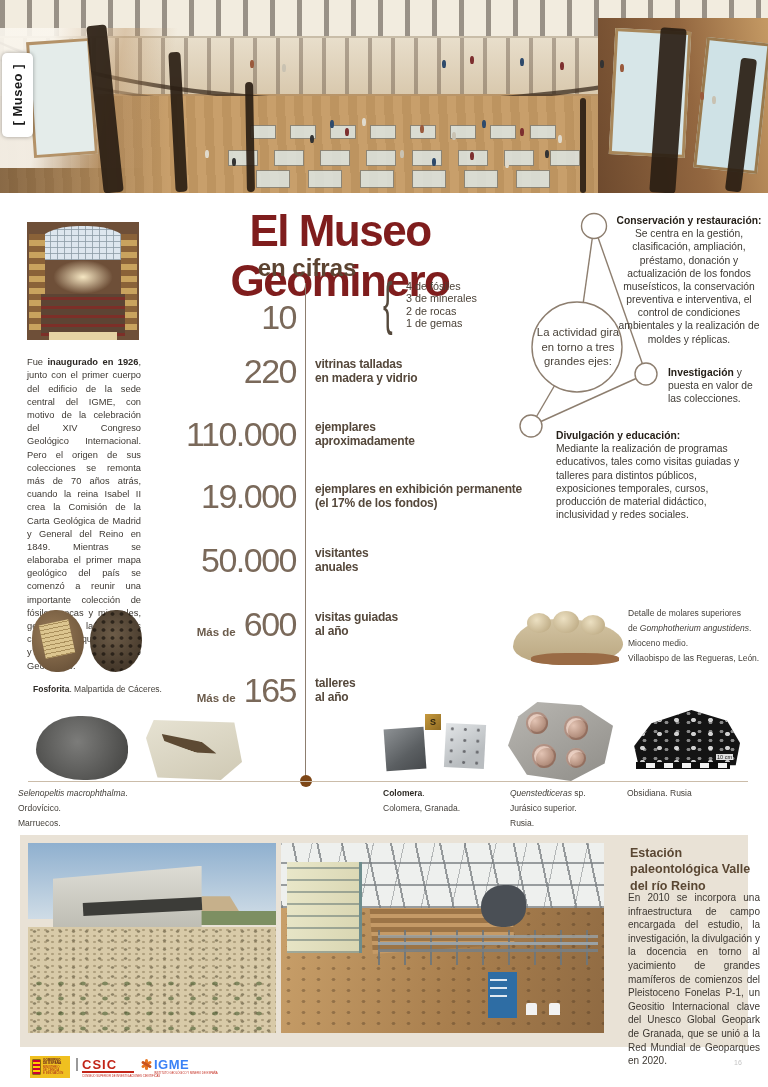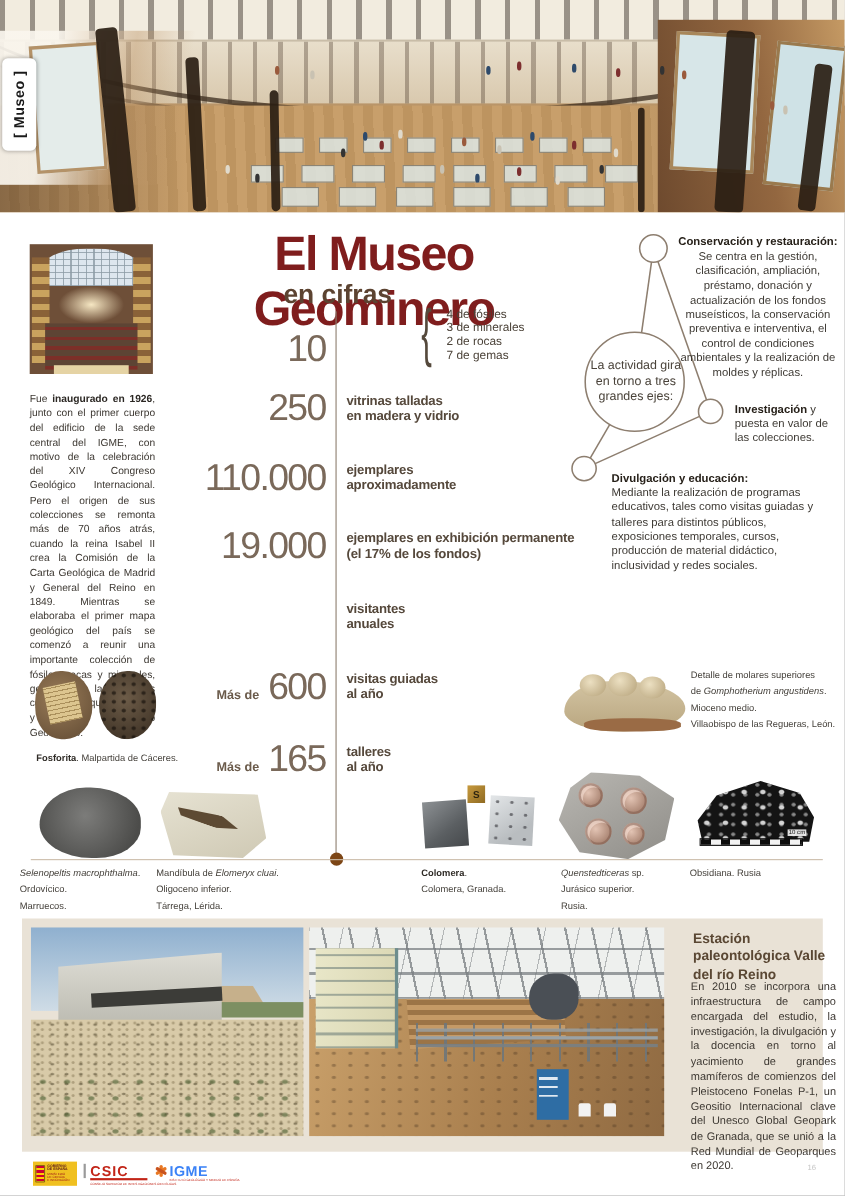--- a/index.html
+++ b/index.html
@@ -270,44 +270,48 @@
 
   <div class="abs stat-numwrap w0">
       <span class="stat-mas"></span>
       <span class="stat-num">10</span>
     </div>
   <div class="abs brace">{</div>
   <div class="abs brace-items">
     <div>4 de fósiles</div>
     <div>3 de minerales</div>
     <div>2 de rocas</div>
-    <div>7 de gemas</div>
+    <div>1 de gemas</div>
   </div>
 
   <div class="abs stat-numwrap w1">
       <span class="stat-mas"></span>
-      <span class="stat-num">250</span>
+      <span class="stat-num">220</span>
     </div>
   <div class="abs stat-label l1">vitrinas talladas
 en madera y vidrio</div>
 
   <div class="abs stat-numwrap w2">
       <span class="stat-mas"></span>
       <span class="stat-num">110.000</span>
     </div>
   <div class="abs stat-label l2">ejemplares
 aproximadamente</div>
 
   <div class="abs stat-numwrap w3">
       <span class="stat-mas"></span>
       <span class="stat-num">19.000</span>
     </div>
   <div class="abs stat-label l3">ejemplares en exhibición permanente
 (el 17% de los fondos)</div>
 
+  <div class="abs stat-numwrap w4">
+      <span class="stat-mas"></span>
+      <span class="stat-num">50.000</span>
+    </div>
   <div class="abs stat-label l4">visitantes
 anuales</div>
 
   <div class="abs stat-numwrap w5">
       <span class="stat-mas">Más de</span>
       <span class="stat-num">600</span>
     </div>
   <div class="abs stat-label l5">visitas guiadas
 al año</div>
 
@@ -385,25 +389,20 @@
     <div class="abs obsi-rock"></div>
     <div class="abs obsi-scale"></div>
     <div class="abs obsi-scale-label">10 cm</div>
   </div>
 
   <div class="abs cap cap-row c1">
     <div><i>Selenopeltis macrophthalma</i><span>.</span></div>
     <div>Ordovícico.</div>
     <div>Marruecos.</div>
   </div>
-  <div class="abs cap cap-row c2">
-    <div><span>Mandíbula de </span><i>Elomeryx cluai</i><span>.</span></div>
-    <div>Oligoceno inferior.</div>
-    <div>Tárrega, Lérida.</div>
-  </div>
   <div class="abs cap cap-row c3">
     <div><b>Colomera</b><span>.</span></div>
     <div>Colomera, Granada.</div>
   </div>
   <div class="abs cap cap-row c4">
     <div><i>Quenstedticeras</i><span> sp.</span></div>
     <div>Jurásico superior.</div>
     <div>Rusia.</div>
   </div>
   <div class="abs cap cap-row c5">

